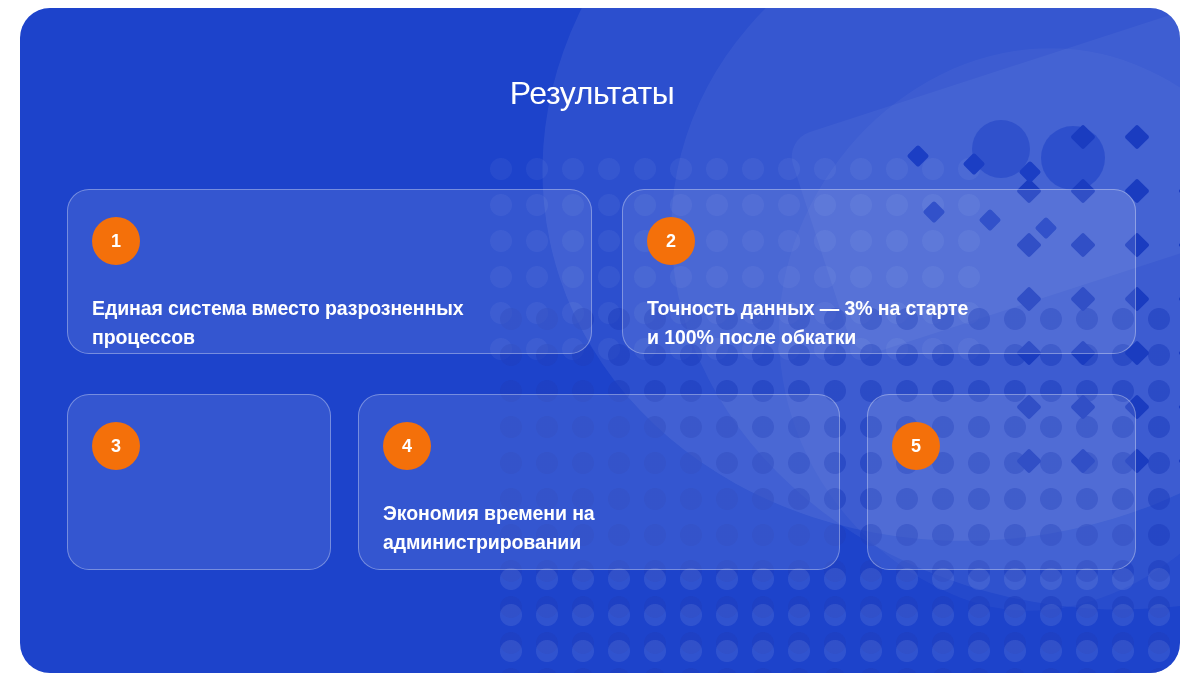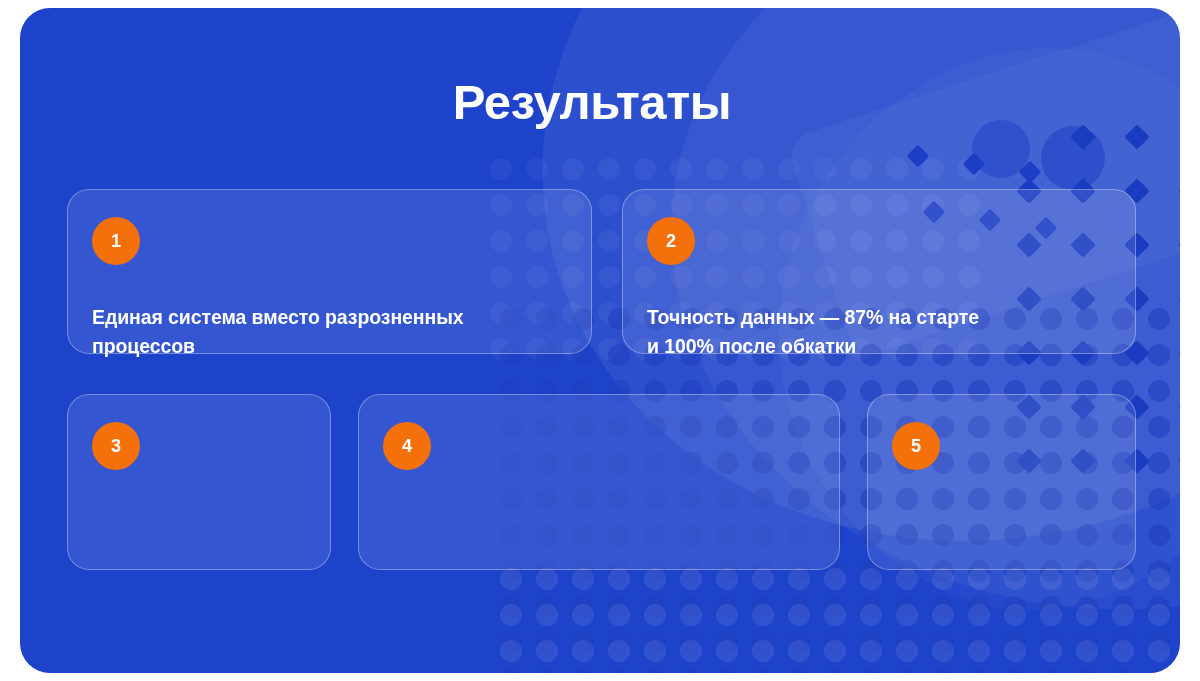--- a/index.html
+++ b/index.html
@@ -155,22 +155,22 @@
   }
 
   
   #title {
     position: absolute;
     left: 0;
     right: 16px;
     top: 68px;
     text-align: center;
     color: #ffffff;
-    font-size: 49px;
-    font-weight: bold;
+    font-size: 32px;
+    font-weight: normal;
     letter-spacing: -0.4px;
     line-height: 1.1;
   }
 
   .card {
     position: absolute;
     box-sizing: border-box;
     border-radius: 22px;
     background: rgba(255,255,255,0.10);
     border: 1px solid rgba(255,255,255,0.33);
@@ -185,21 +185,21 @@
     color: #ffffff;
     font-size: 18px;
     font-weight: bold;
     display: flex;
     align-items: center;
     justify-content: center;
     line-height: 1;
   }
 
   .card-text {
-    margin-top: 38px;
+    margin-top: 29px;
     color: #ffffff;
     font-size: 19.5px;
     font-weight: bold;
     line-height: 29px;
     letter-spacing: -0.1px;
     white-space: pre-line;
   }
 
   
   #card-1 { left: 47px;  top: 181px; width: 525px;  height: 165px; }
@@ -264,29 +264,31 @@
   <div id="title">Результаты</div>
 
   <div class="card" id="card-1">
     <div class="badge">1</div>
     <div class="card-text">Единая система вместо разрозненных
 процессов</div>
   </div>
 
   <div class="card" id="card-2">
     <div class="badge">2</div>
-    <div class="card-text">Точность данных — 87% на старте
+    <div class="card-text">Точность данных — 3% на старте
 и 100% после обкатки</div>
   </div>
 
   <div class="card" id="card-3">
     <div class="badge">3</div>
   </div>
 
   <div class="card" id="card-4">
     <div class="badge">4</div>
+    <div class="card-text">Экономия времени на
+администрировании</div>
   </div>
 
   <div class="card" id="card-5">
     <div class="badge">5</div>
   </div>
 
 </div>
 
 </body></html>

